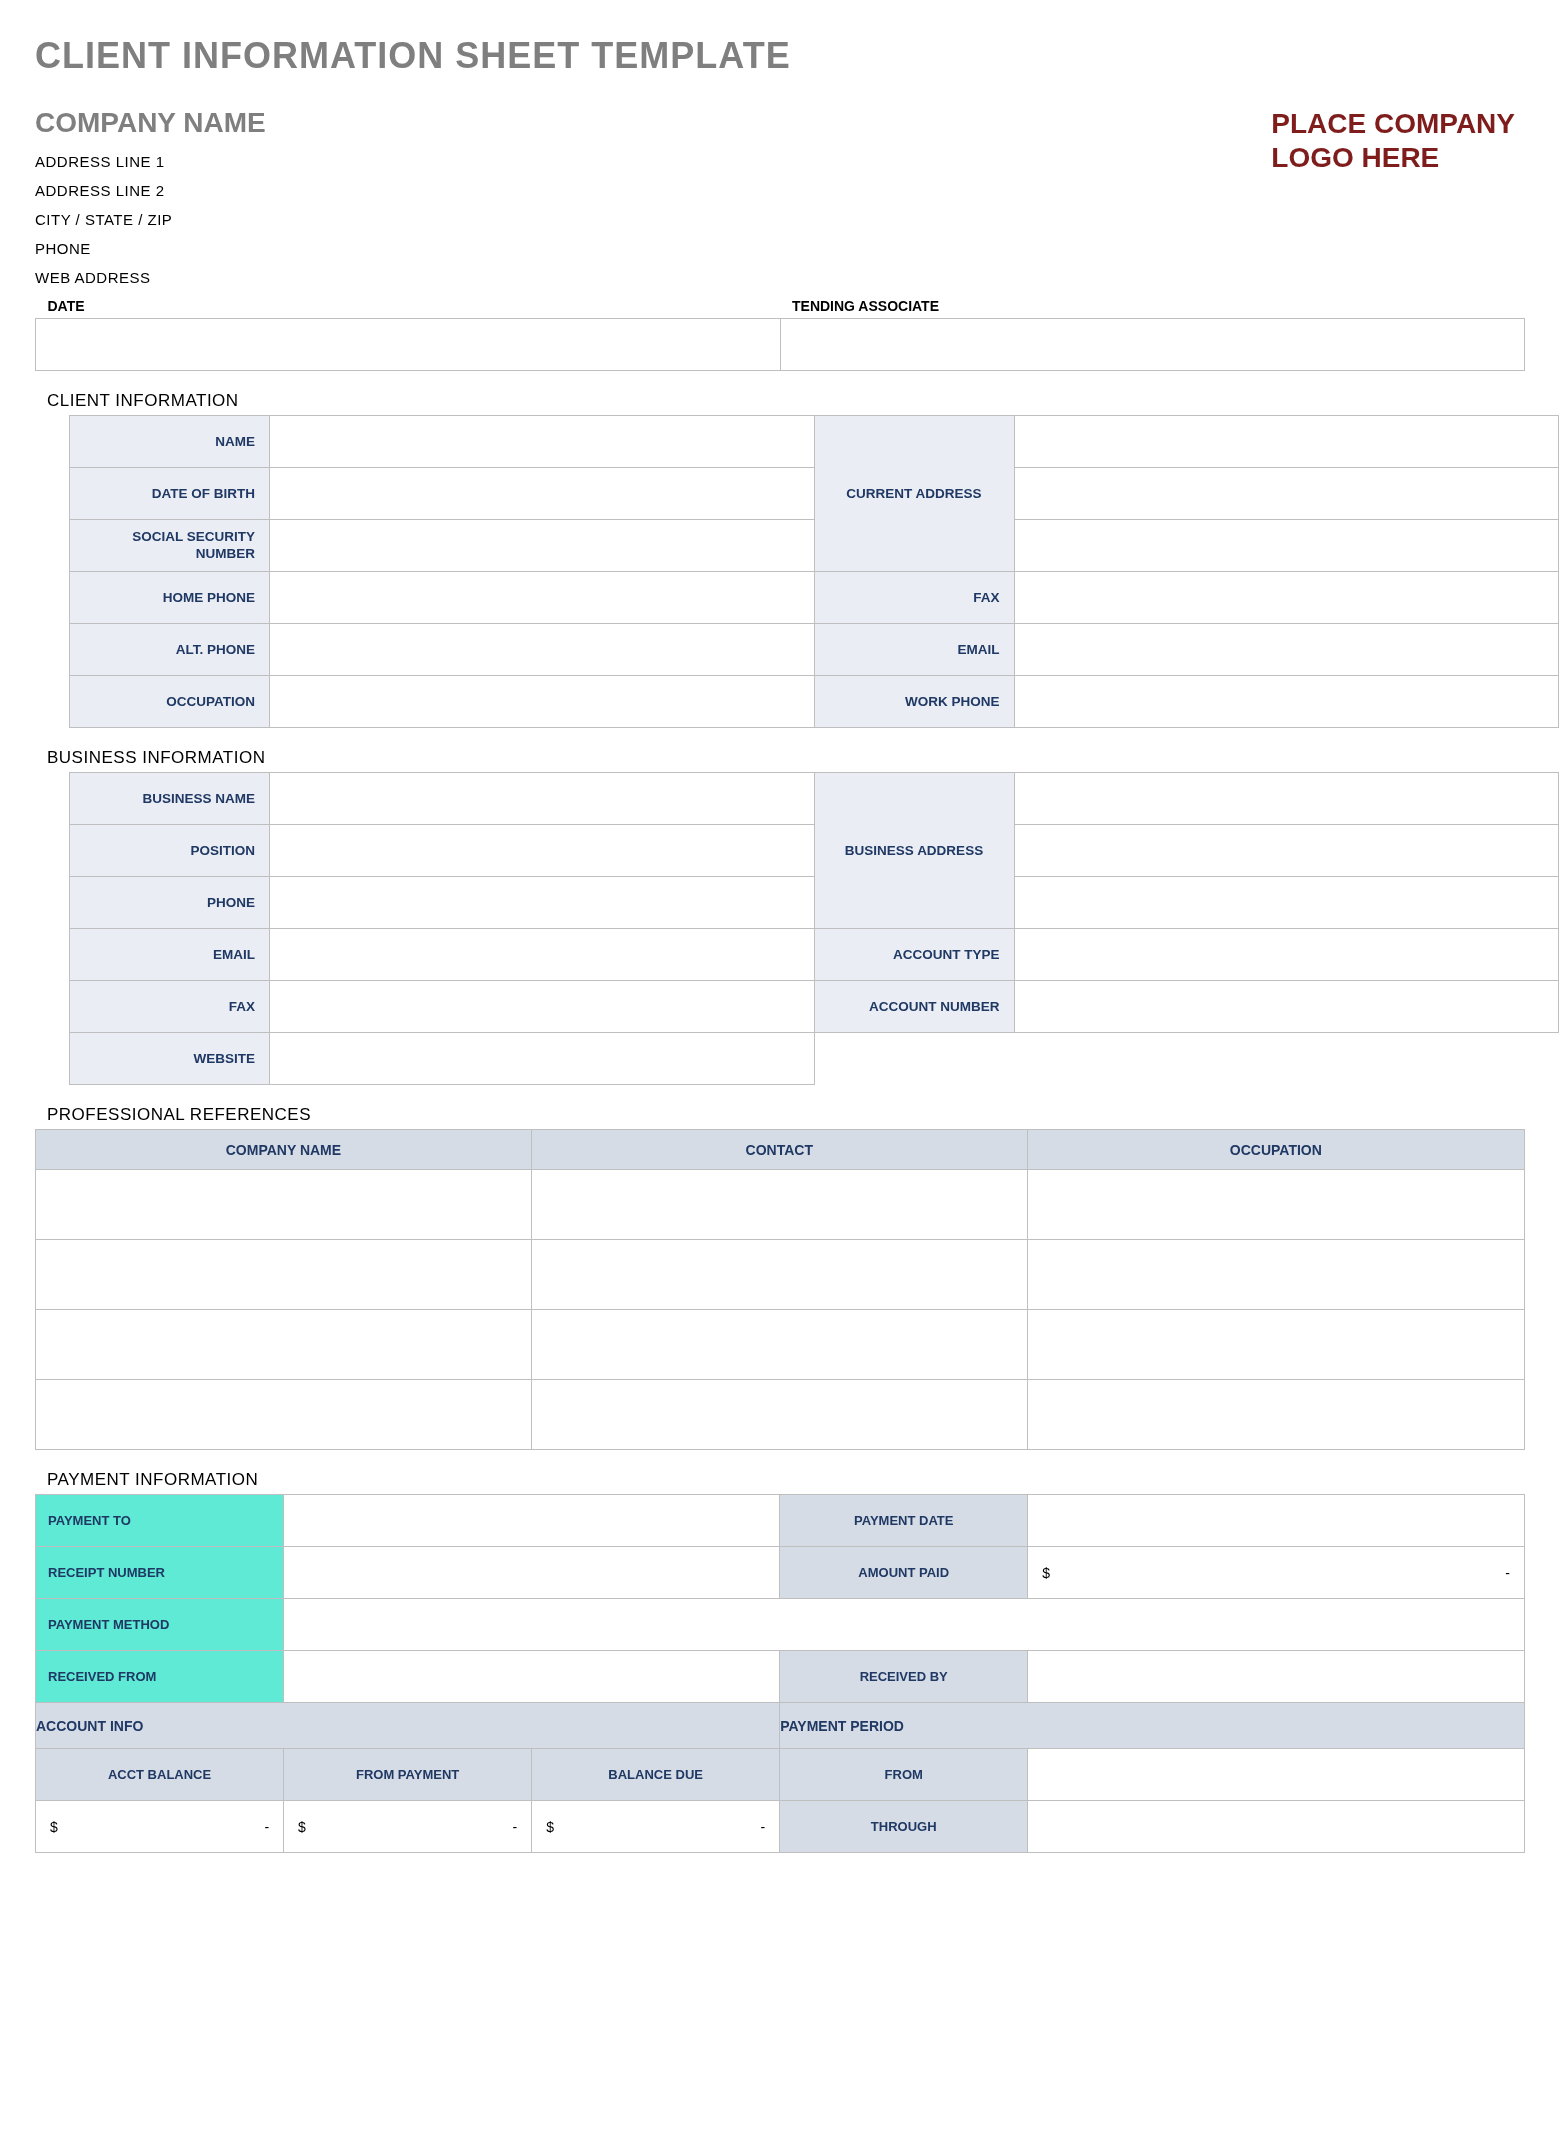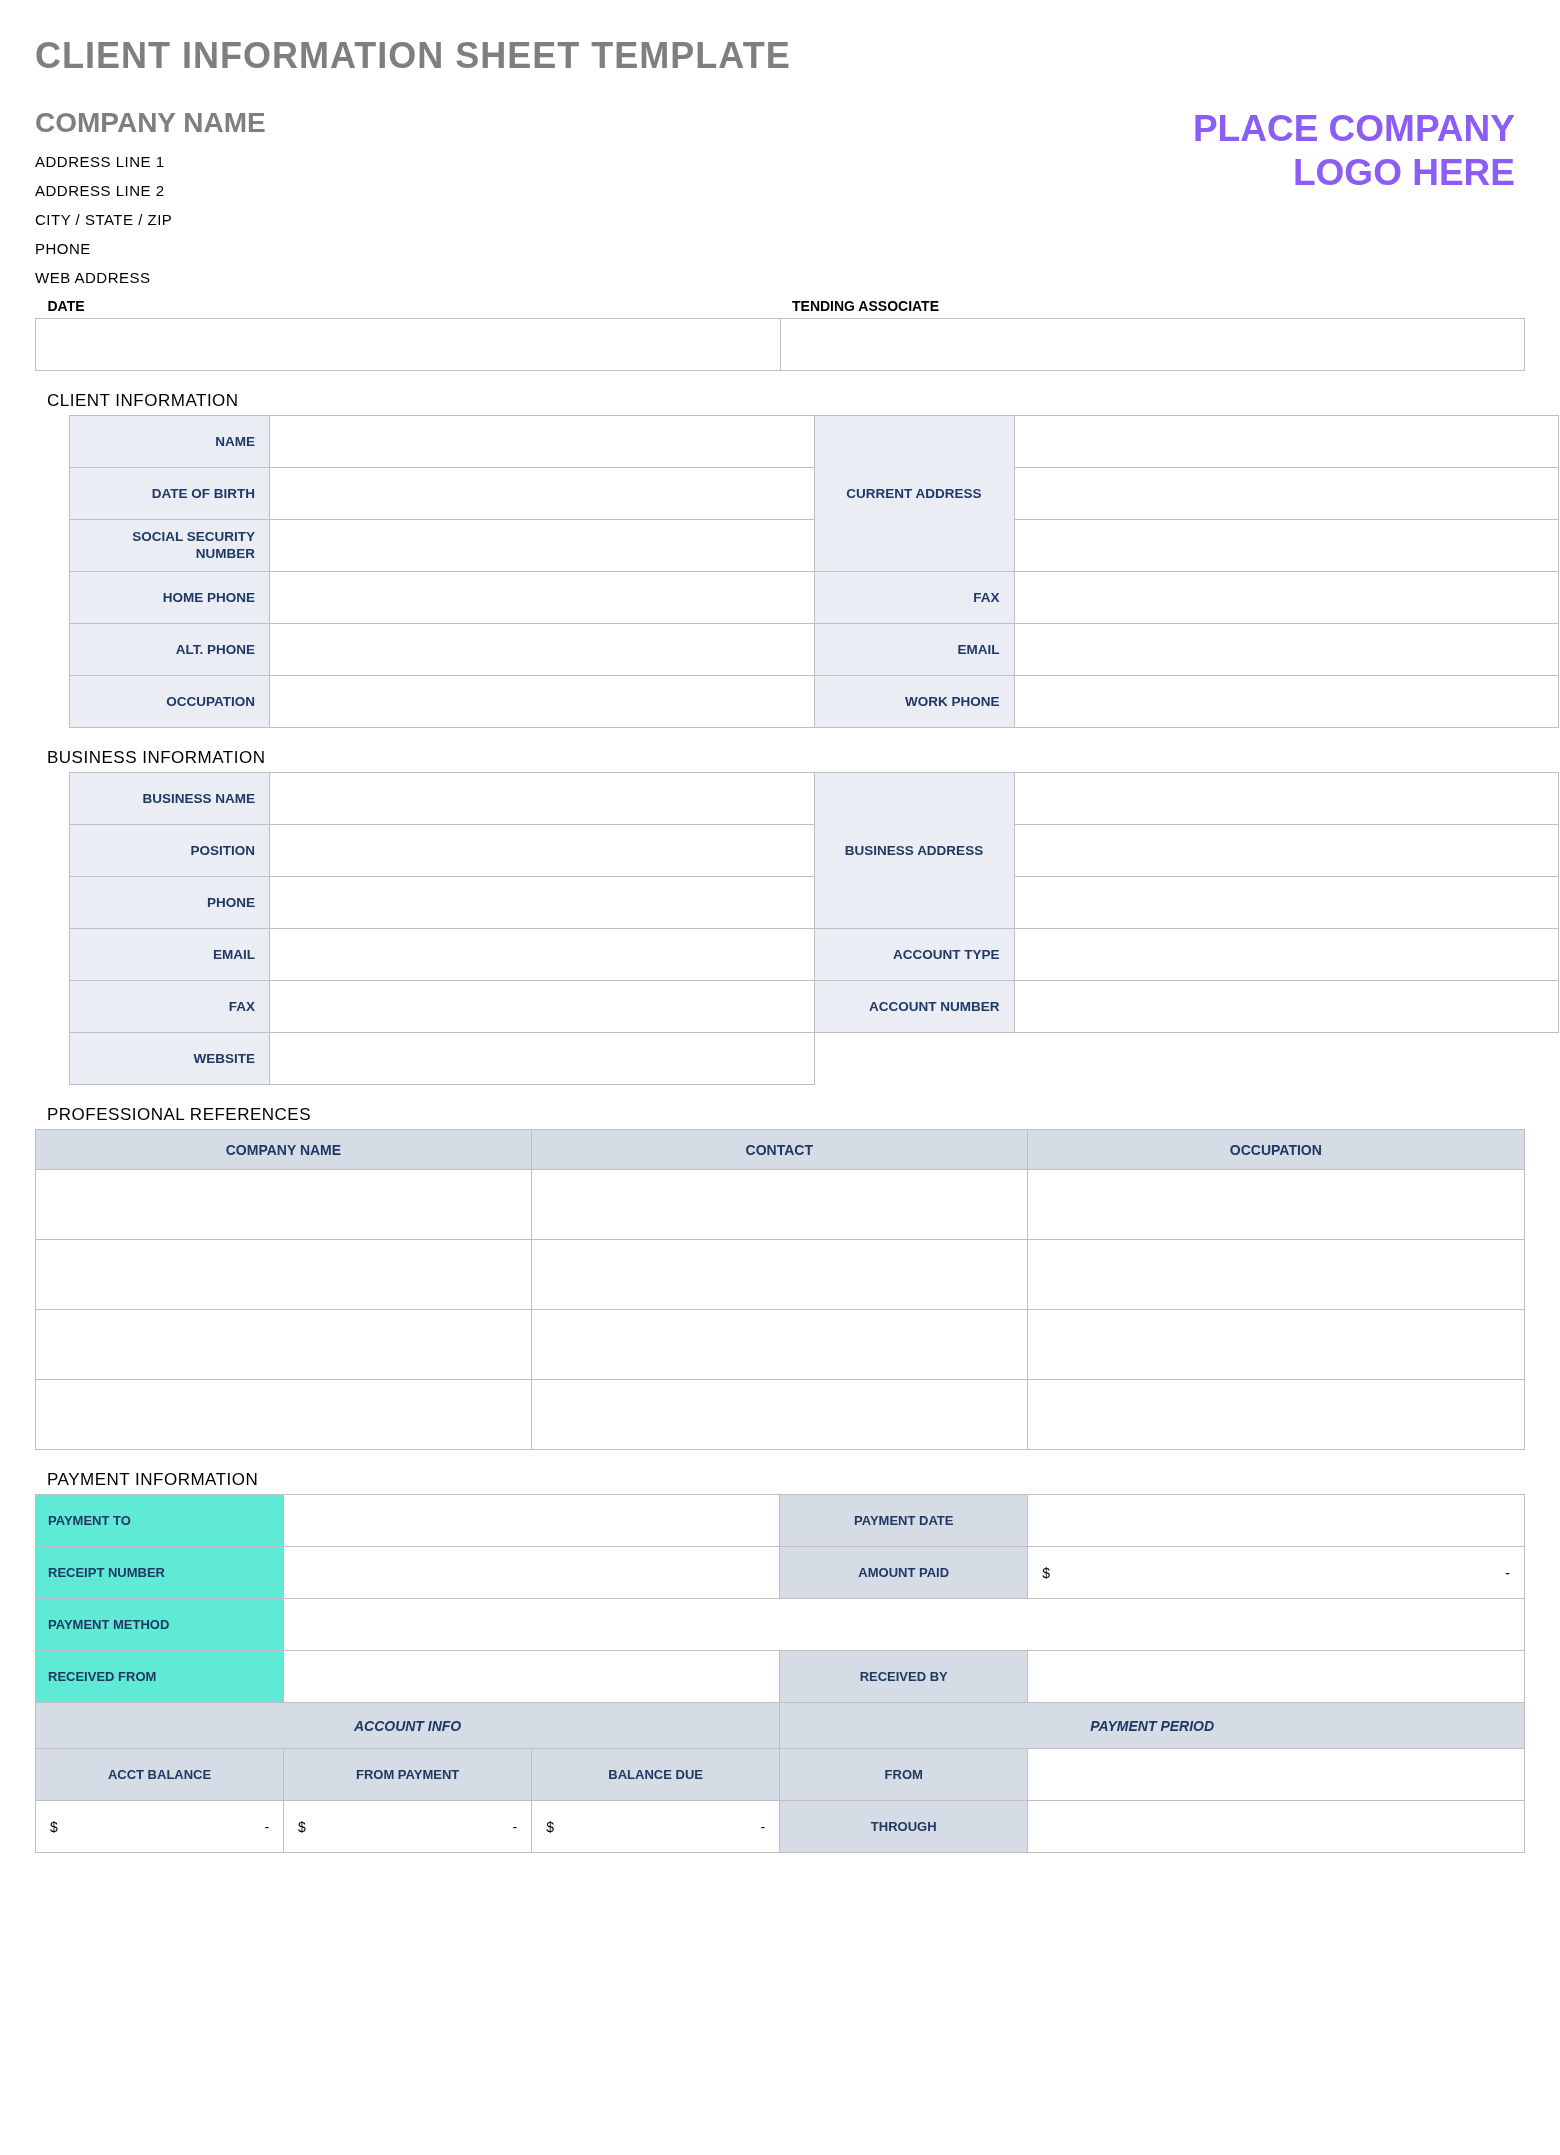--- a/index.html
+++ b/index.html
@@ -30,24 +30,24 @@
     color: #7f7f7f;
     margin-bottom: 14px;
   }
   .addr-line {
     font-size: 15px;
     color: #000;
     margin-bottom: 12px;
     letter-spacing: 0.5px;
   }
   .logo-placeholder {
-    text-align: right;
-    font-size: 37px;
-    font-weight: bold;
-    color: #8b5cf6;
+    text-align: left;
+    font-size: 28px;
+    font-weight: bold;
+    color: #7f1d1d;
     line-height: 1.2;
     padding-right: 10px;
   }
   .section-label {
     font-size: 17px;
     color: #000;
     margin: 20px 0 4px 12px;
     letter-spacing: 0.5px;
   }
 
@@ -117,23 +117,21 @@
     text-align: center;
   }
   .pay-val { background: #fff; height: 52px; }
   .pay-val-money { background:#fff; height:52px; font-size:14px; position:relative; }
   .money-inner { display:flex; justify-content:space-between; align-items:center; height:100%; padding:0 14px; }
   .subhdr {
     background: #d6dce5;
     color: #1f3864;
     font-weight: bold;
     font-size: 14px;
-    text-align: center;
     height: 46px;
-    font-style: italic;
   }
 </style>
 </head>
 <body>
 
 <div class="title">CLIENT INFORMATION SHEET TEMPLATE</div>
 
 <div class="header-row">
   <div class="company-block">
     <div class="company-name">COMPANY NAME</div>

